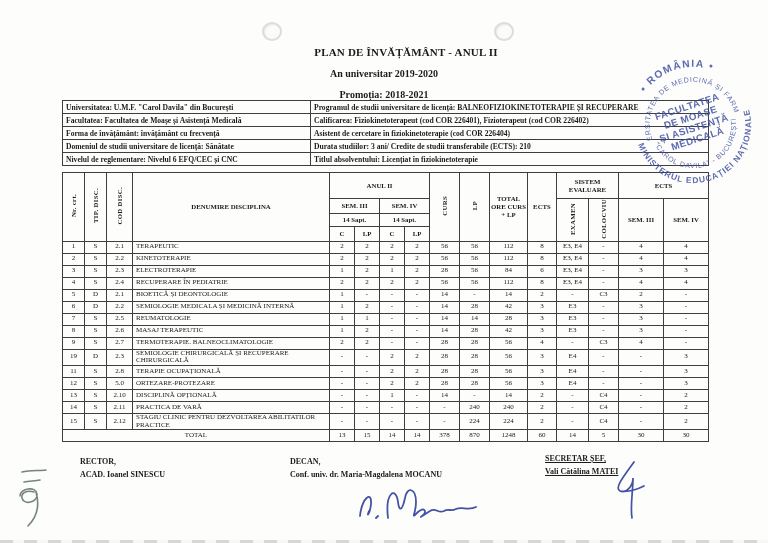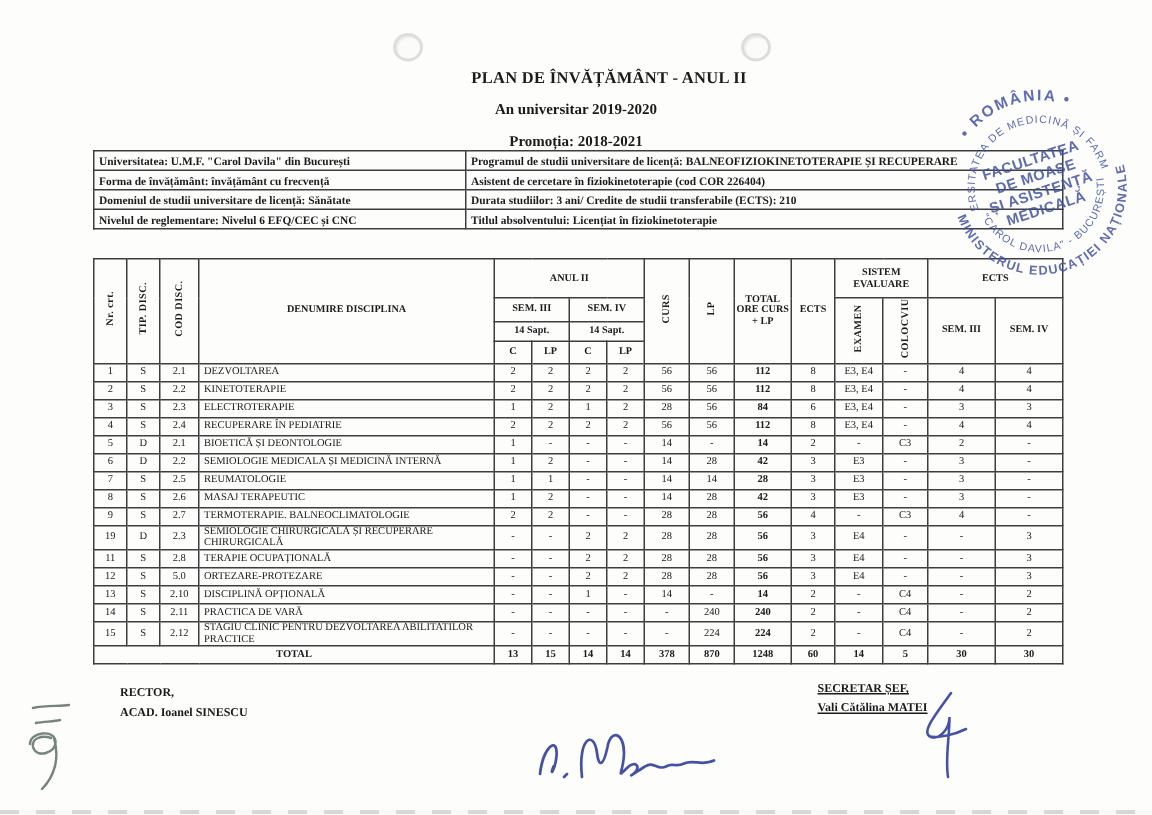--- a/index.html
+++ b/index.html
@@ -22,21 +22,21 @@
   .info-table{position:absolute;left:62px;top:100px;width:646px;}
   .info-table td{font-size:7.6px;font-weight:bold;height:12px;padding:0 3px;
         white-space:nowrap;text-align:left;vertical-align:middle;}
 
   .main-table{position:absolute;left:62px;top:172px;width:646px;}
   .main-table th{font-size:6.8px;font-weight:bold;text-align:center;vertical-align:middle;
         padding:0;line-height:1.15;}
   .main-table td{font-size:7px;text-align:center;vertical-align:middle;height:11px;
         padding:0 1px;line-height:1.1;}
   .main-table td.disc{text-align:left;padding-left:3px;}
-  .main-table td.b, .main-table tr.total-row td{font-weight:bold;margin-top:32px;}
+  .main-table td.b, .main-table tr.total-row td{font-weight:normal;margin-top:32px;}
   .vert span{display:inline-block;writing-mode:vertical-rl;transform:rotate(180deg);
         white-space:nowrap;font-size:6.8px;letter-spacing:.3px;}
   .h1{height:26px;}.h2{height:15px;}.h3{height:13px;}.h4{height:14px;}
 
   .sig-block{position:absolute;font-weight:bold;}
   .sig-title{font-size:8px;}
   .sig-name{font-size:8px;margin-top:4px;}
   .sig-rector{left:80px;top:457px;width:180px;}
   .sig-decan{left:290px;top:457px;width:260px;}
   .sig-secretar{left:545px;top:454px;width:165px;text-decoration:underline;}
@@ -69,20 +69,24 @@
 
   <table class="info-table">
     <colgroup>
         <col style="width:248px">
         <col style="width:398px">
       </colgroup>
     <tbody>
         <tr>
           <td>Universitatea: U.M.F. "Carol Davila" din București</td>
           <td>Programul de studii universitare de licență: BALNEOFIZIOKINETOTERAPIE ȘI RECUPERARE</td>
+        </tr>
+        <tr>
+          <td>Facultatea: Facultatea de Moașe și Asistență Medicală</td>
+          <td>Calificarea: Fiziokinetoterapeut (cod COR 226401), Fizioterapeut (cod COR 226402)</td>
         </tr>
         <tr>
           <td>Forma de învățământ: învățământ cu frecvență</td>
           <td>Asistent de cercetare în fiziokinetoterapie (cod COR 226404)</td>
         </tr>
         <tr>
           <td>Domeniul de studii universitare de licență: Sănătate</td>
           <td>Durata studiilor: 3 ani/ Credite de studii transferabile (ECTS): 210</td>
         </tr>
         <tr>
@@ -142,21 +146,21 @@
         <th>LP</th>
         <th>C</th>
         <th>LP</th>
       </tr>
     </thead>
     <tbody>
         <tr>
           <td>1</td>
           <td>S</td>
           <td>2.1</td>
-          <td class="disc">DEZVOLTAREA</td>
+          <td class="disc">TERAPEUTIC</td>
           <td>2</td>
           <td>2</td>
           <td>2</td>
           <td>2</td>
           <td>56</td>
           <td>56</td>
           <td class="b">112</td>
           <td>8</td>
           <td>E3, E4</td>
           <td>-</td>
@@ -429,20 +433,24 @@
           <td>5</td>
           <td>30</td>
           <td>30</td>
         </tr>
       </tbody>
   </table>
 
   <div class="sig-block sig-rector">
     <div class="sig-title">RECTOR,</div>
     <div class="sig-name">ACAD. Ioanel SINESCU</div>
+  </div>
+  <div class="sig-block sig-decan">
+    <div class="sig-title">DECAN,</div>
+    <div class="sig-name">Conf. univ. dr. Maria-Magdalena MOCANU</div>
   </div>
   <div class="sig-block sig-secretar">
     <div class="sig-title">SECRETAR ȘEF,</div>
     <div class="sig-name">Vali Cătălina MATEI</div>
   </div>
 
   <svg class="sig-svg sig-decan-stroke" width="140" height="50" viewBox="0 0 140 50">
     <path d="M8,38 C10,20 20,12 19,26 C18,36 14,40 17,33 M24,40 l2,-2
              M36,40 C33,14 44,8 46,24 C47,33 50,34 53,20 C55,8 64,10 64,24
              C64,36 58,42 66,34 C72,28 76,34 70,38 C66,41 73,36 78,33

